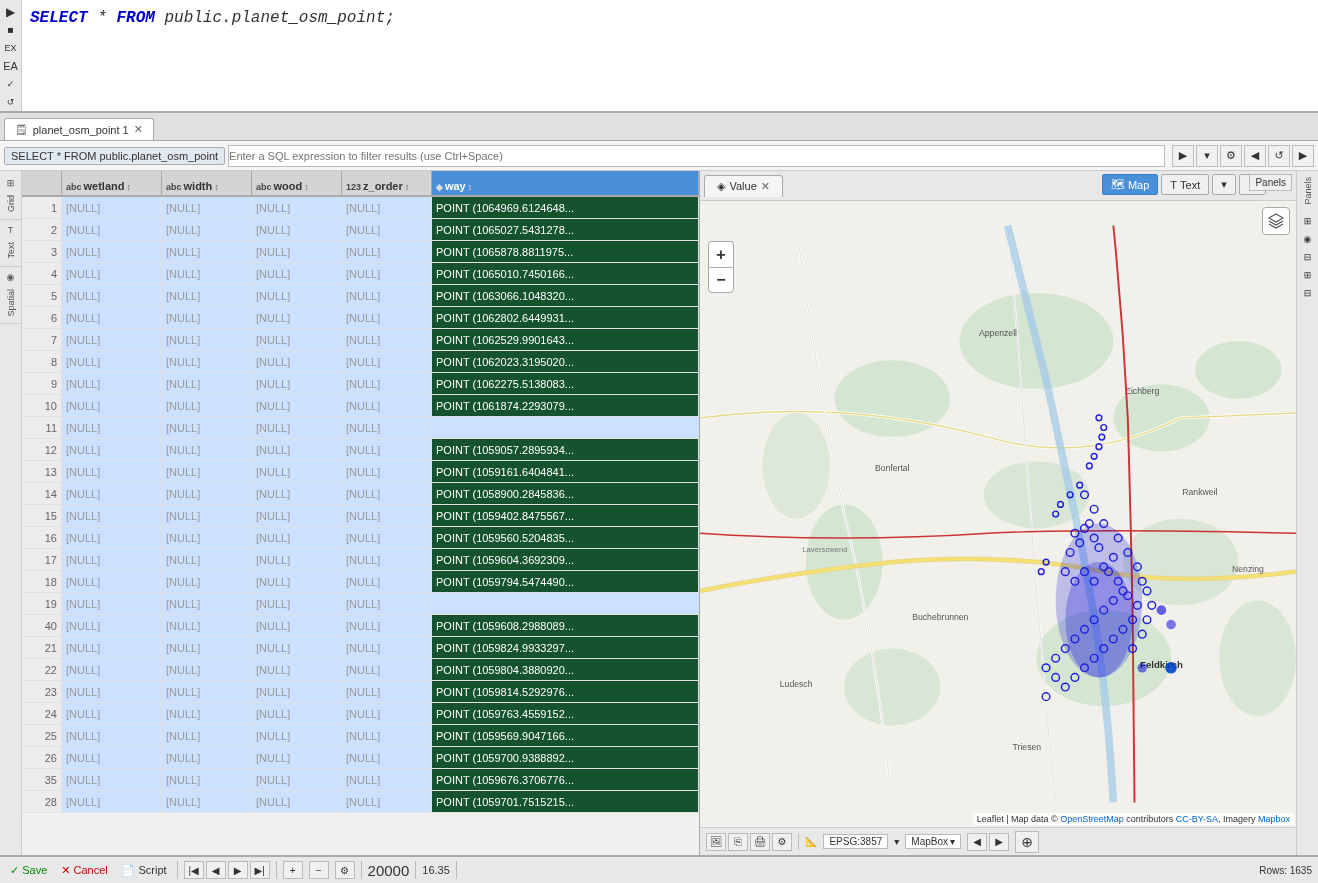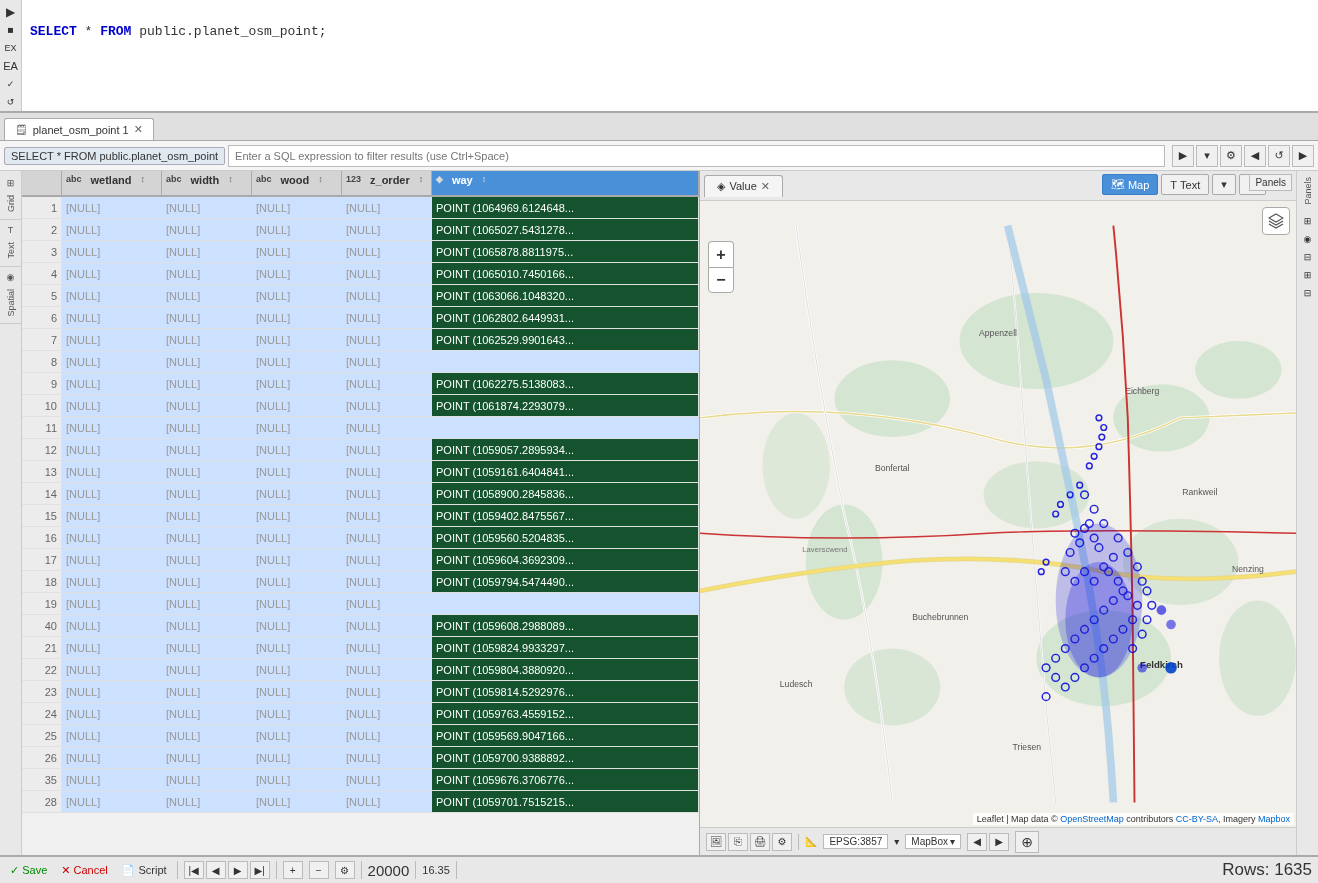--- a/index.html
+++ b/index.html
@@ -4,50 +4,50 @@
   <style>
     * { box-sizing: border-box; margin: 0; padding: 0; }
     body { font-family: 'Segoe UI', Arial, sans-serif; font-size: 12px; background: #2b2b2b; color: #333; overflow: hidden; }
 
     .app-container { display: flex; flex-direction: column; height: 883px; width: 1318px; background: #f0f0f0; }
 
     
     .sql-editor { height: 113px; background: #fff; border-bottom: 2px solid #aaa; display: flex; }
     .sql-left-toolbar { width: 22px; background: #e8e8e8; border-right: 1px solid #ccc; display: flex; flex-direction: column; align-items: center; padding-top: 4px; gap: 2px; }
     .sql-left-toolbar .tool-btn { width: 16px; height: 16px; cursor: pointer; display: flex; align-items: center; justify-content: center; }
-    .sql-content { flex: 1; padding: 22px 8px; font-family: 'Courier New', monospace; font-size: 13px; color: #333; line-height: 1.6; }
+    .sql-content { flex: 1; padding: 6px 8px; font-family: 'Courier New', monospace; font-size: 16px; color: #333; line-height: 1.6; font-style: italic; }
     .sql-keyword { color: #0000cc; font-weight: bold; }
     .sql-table { color: #333; }
 
     
     .tab-bar { height: 28px; background: #e0e0e0; border-bottom: 1px solid #aaa; display: flex; align-items: flex-end; padding-left: 4px; }
     .tab { display: flex; align-items: center; padding: 4px 10px; background: #f5f5f5; border: 1px solid #aaa; border-bottom: none; border-radius: 3px 3px 0 0; cursor: pointer; font-size: 11px; gap: 5px; }
     .tab.active { background: #fff; z-index: 1; }
     .tab-close { font-size: 11px; color: #666; cursor: pointer; }
     .tab-icon { font-size: 10px; }
 
     
     .filter-bar { height: 30px; background: #f5f5f5; border-bottom: 1px solid #ccc; display: flex; align-items: center; padding: 0 4px; gap: 3px; }
     .filter-bar .filter-label { font-size: 11px; color: #333; background: #e0e8f0; padding: 2px 6px; border: 1px solid #aab; border-radius: 2px; white-space: nowrap; }
-    .filter-input { flex: 1; border: 1px solid #bbb; background: #fff; padding: 2px 6px; font-size: 11px; color: #888; height: 22px; }
+    .filter-input { flex: 1; border: 1px solid #bbb; background: #fff; padding: 2px 0; font-size: 11px; color: #888; height: 22px; }
     .filter-btn { width: 22px; height: 22px; border: 1px solid #bbb; background: #f0f0f0; cursor: pointer; display: flex; align-items: center; justify-content: center; font-size: 11px; }
     .filter-right-btns { display: flex; gap: 2px; margin-left: 4px; }
 
     
     .main-content { display: flex; flex: 1; overflow: hidden; }
 
     
     .left-toolbar { width: 22px; background: #e8e8e8; border-right: 1px solid #ccc; display: flex; flex-direction: column; align-items: center; padding-top: 2px; }
     .left-toolbar .tool-section { display: flex; flex-direction: column; align-items: center; gap: 1px; padding: 3px 0; border-bottom: 1px solid #ccc; width: 100%; }
     .rotate-label { font-size: 9px; color: #555; writing-mode: vertical-rl; transform: rotate(180deg); padding: 4px 0; cursor: default; }
 
     
     .table-grid { width: 678px; overflow: hidden; display: flex; flex-direction: column; border-right: 1px solid #aaa; }
     .grid-header { display: flex; background: #d4d4d4; border-bottom: 2px solid #aaa; min-height: 26px; }
-    .col-header { border-right: 1px solid #aaa; padding: 3px 4px; font-size: 11px; font-weight: bold; display: flex; align-items: flex-start; gap: 9px; cursor: pointer; white-space: nowrap; overflow: hidden; }
+    .col-header { border-right: 1px solid #aaa; padding: 3px 4px; font-size: 11px; font-weight: bold; display: flex; align-items: flex-end; gap: 2px; cursor: pointer; white-space: nowrap; overflow: hidden; }
     .col-header .sort-icon { font-size: 9px; color: #666; }
     .col-header .type-icon { font-size: 9px; color: #444; }
     .col-row-num { width: 40px; min-width: 40px; }
     .col-wetland { width: 100px; min-width: 100px; }
     .col-width { width: 90px; min-width: 90px; }
     .col-wood { width: 90px; min-width: 90px; }
     .col-zorder { width: 90px; min-width: 90px; }
     .col-way { flex: 1; background: #4a90d9; color: #fff; }
     .col-way .sort-icon { color: #ddd; }
 
@@ -92,21 +92,21 @@
     .right-toolbar .rotate-label { font-size: 9px; color: #555; writing-mode: vertical-rl; padding: 4px 0; cursor: default; }
 
     
     .status-bar { height: 28px; background: #e8e8e8; border-top: 2px solid #aaa; display: flex; align-items: center; padding: 0 6px; gap: 6px; font-size: 11px; }
     .status-btn { display: flex; align-items: center; gap: 3px; cursor: pointer; padding: 2px 4px; }
     .status-btn.green { color: #008800; }
     .status-btn.red { color: #cc0000; }
     .status-sep { width: 1px; height: 18px; background: #bbb; }
     .status-nav { display: flex; align-items: center; gap: 2px; }
     .nav-btn { width: 20px; height: 18px; border: 1px solid #bbb; background: #f0f0f0; cursor: pointer; font-size: 10px; display: flex; align-items: center; justify-content: center; }
-    .rows-info { margin-left: auto; font-size: 17px; }
+    .rows-info { margin-left: auto; font-size: 10px; }
 
     
     .layers-btn { position: absolute; top: 36px; right: 8px; background: white; border: 1px solid #aaa; border-radius: 4px; width: 28px; height: 28px; display: flex; align-items: center; justify-content: center; cursor: pointer; z-index: 200; }
 
     
     .map-attribution { position: absolute; bottom: 2px; right: 2px; font-size: 9px; background: rgba(255,255,255,0.8); padding: 1px 4px; z-index: 100; }
     .map-top-btn { padding: 3px 8px; border: 1px solid #aaa; background: #f0f0f0; cursor: pointer; font-size: 11px; border-radius: 2px; display: flex; align-items: center; gap: 3px; }
     .map-top-btn.active { background: #4a90d9; color: #fff; border-color: #3a80c9; }
   </style>
 </head>
@@ -251,20 +251,21 @@
       <div class="grid-cell null-val col-wood-cell">[NULL]</div>
       <div class="grid-cell null-val col-zorder-cell">[NULL]</div>
       <div class="grid-cell way-val">POINT (1062529.9901643...</div>
     </div>
           <div class="grid-row selected">
       <div class="grid-cell row-num">8</div>
       <div class="grid-cell null-val col-wetland-cell">[NULL]</div>
       <div class="grid-cell null-val col-width-cell">[NULL]</div>
       <div class="grid-cell null-val col-wood-cell">[NULL]</div>
       <div class="grid-cell null-val col-zorder-cell">[NULL]</div>
+      <div class="grid-cell way-val">POINT (1062023.3195020...</div>
     </div>
           <div class="grid-row selected">
       <div class="grid-cell row-num">9</div>
       <div class="grid-cell null-val col-wetland-cell">[NULL]</div>
       <div class="grid-cell null-val col-width-cell">[NULL]</div>
       <div class="grid-cell null-val col-wood-cell">[NULL]</div>
       <div class="grid-cell null-val col-zorder-cell">[NULL]</div>
       <div class="grid-cell way-val">POINT (1062275.5138083...</div>
     </div>
           <div class="grid-row selected">

